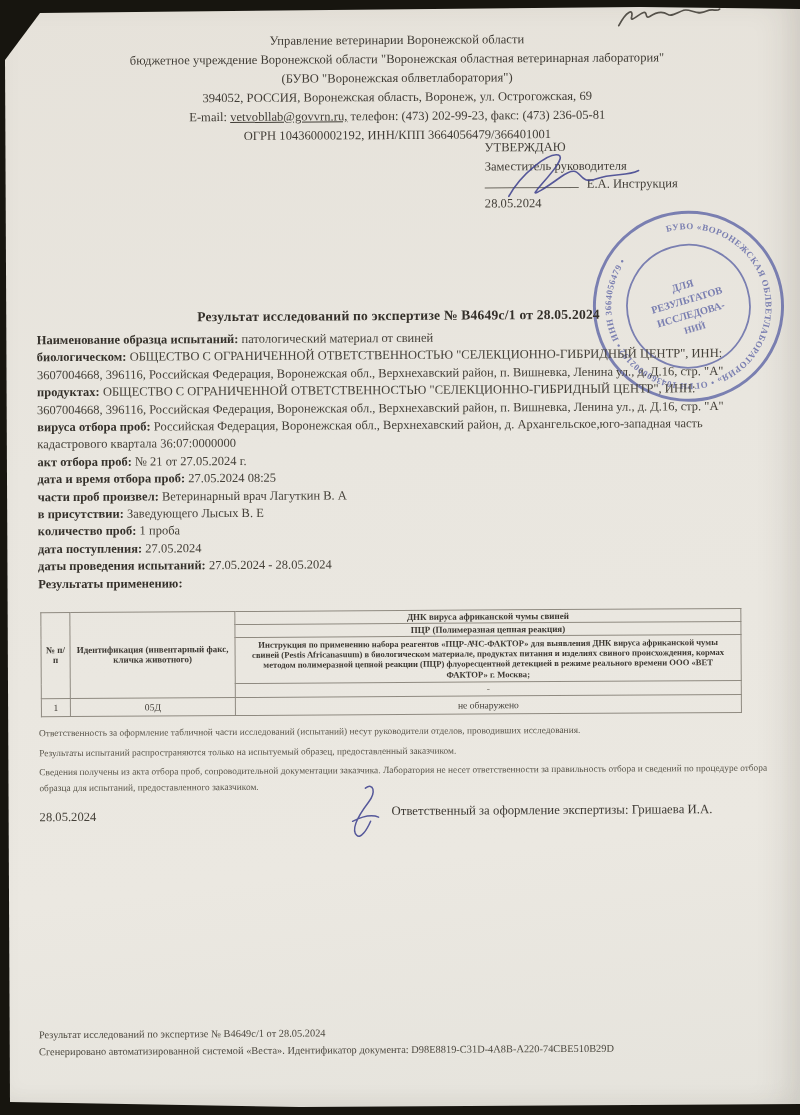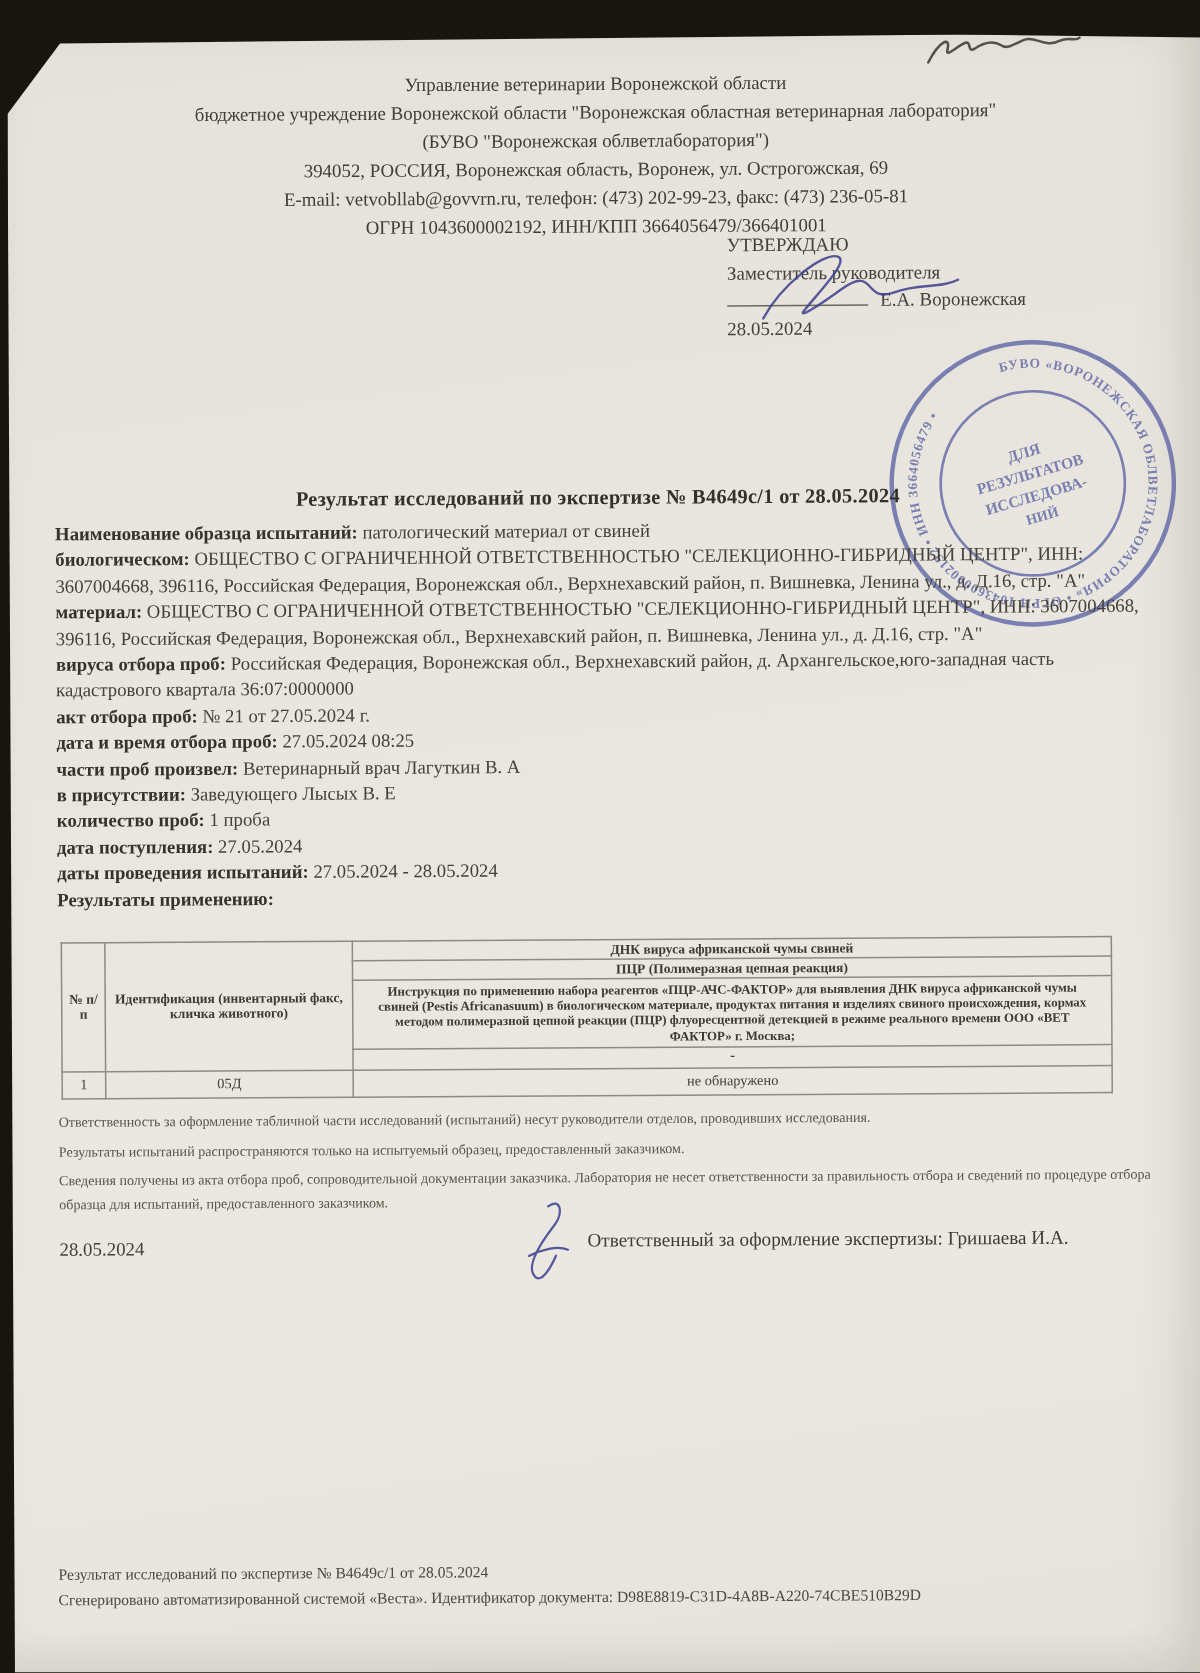--- a/index.html
+++ b/index.html
@@ -6,31 +6,30 @@
   body{
     width:800px;height:1115px;position:relative;overflow:hidden;
     background:#17150f;
     font-family:"Liberation Serif","DejaVu Serif",serif;
   }
   .paper{
     position:absolute;inset:0;
     background:linear-gradient(173deg,#e6e2da 0%,#e9e6df 40%,#ebe8e1 75%,#e5e3dc 100%);
     clip-path:polygon(40px 13px,640px 7px,800px 9px,800px 1104px,300px 1107px,10px 1102px,5px 60px);
     box-shadow:inset -16px 0 30px rgba(70,60,45,.10), inset 0 -12px 24px rgba(70,60,45,.06);
-    margin-top:16px;
   }
   .content{
     position:absolute;inset:0;
     transform:rotate(-0.35deg);
     color:#454139;
   }
   .hdrblock{position:absolute;top:31px;left:0;width:100%;text-align:center;
     font-size:12.6px;line-height:19px;color:#413d36;}
   .hdrblock p{margin:0;}
-  .email-underline{}
+  .email-underline{text-decoration:underline;}
   .approval{position:absolute;left:487px;top:139px;width:300px;font-size:12.6px;line-height:18.5px;color:#44403a;}
   .approval p{margin:0;}
   .sigline{display:inline-block;width:94px;border-bottom:1px solid #6b675f;height:12px;margin-right:8px;}
   .appr-sig{position:absolute;left:14px;top:8px;pointer-events:none;}
   .stamp{position:absolute;left:591px;top:209px;width:198px;height:198px;
     opacity:.78;mix-blend-mode:multiply;transform:rotate(-16deg);}
   .doc-title{position:absolute;top:308px;left:0;width:100%;text-align:center;
     font-weight:bold;font-size:13.6px;color:#34302a;letter-spacing:.2px;}
   .details{position:absolute;left:38px;top:330px;width:726px;font-size:12.5px;line-height:17.4px;}
   .details p{margin:0;}
@@ -73,21 +72,21 @@
         <span>E-mail:</span>
         <span class="email-underline">vetvobllab@govvrn.ru,</span>
         <span>телефон: (473) 202-99-23, факс: (473) 236-05-81</span>
       </p>
       <p>ОГРН 1043600002192, ИНН/КПП 3664056479/366401001</p>
     </div>
 
     <div class="approval">
       <p>УТВЕРЖДАЮ</p>
       <p>Заместитель руководителя</p>
-      <p><span class="sigline"></span><span>Е.А. Воронежская</span></p>
+      <p><span class="sigline"></span><span>Е.А. Инструкция</span></p>
       <p>28.05.2024</p>
       <svg class="appr-sig" width="150" height="58" viewBox="0 0 150 58">
         <path d="M10 50 C22 28 50 6 60 9 C68 12 46 34 38 44 C31 52 48 41 62 31 C86 14 76 41 98 33 C114 27 128 31 140 25" fill="none" stroke-width="1.6" stroke-linecap="round" opacity=".85" stroke="#3b3e8d"></path>
       </svg>
     </div>
 
     <div class="stamp">
       <svg width="198" height="198" viewBox="0 0 200 200">
         <circle cx="100" cy="100" r="95" fill="none" stroke-width="3" stroke="#5b62a4"></circle>
         <circle cx="100" cy="100" r="62" fill="none" stroke-width="1.8" stroke="#5b62a4"></circle>
@@ -104,21 +103,21 @@
           <text x="100" y="126" font-size="9.5">НИЙ</text>
         </g>
       </svg>
     </div>
 
     <div class="doc-title">Результат исследований по экспертизе № В4649с/1 от 28.05.2024</div>
 
     <div class="details">
       <p><b>Наименование образца испытаний:</b> <span>патологический материал от свиней</span></p>
       <p><b>биологическом:</b> <span>ОБЩЕСТВО С ОГРАНИЧЕННОЙ ОТВЕТСТВЕННОСТЬЮ "СЕЛЕКЦИОННО-ГИБРИДНЫЙ ЦЕНТР", ИНН: 3607004668, 396116, Российская Федерация, Воронежская обл., Верхнехавский район, п. Вишневка, Ленина ул., д. Д.16, стр. "А"</span></p>
-      <p><b>материал:</b> <span>ОБЩЕСТВО С ОГРАНИЧЕННОЙ ОТВЕТСТВЕННОСТЬЮ "СЕЛЕКЦИОННО-ГИБРИДНЫЙ ЦЕНТР", ИНН: 3607004668, 396116, Российская Федерация, Воронежская обл., Верхнехавский район, п. Вишневка, Ленина ул., д. Д.16, стр. "А"</span></p>
+      <p><b>продуктах:</b> <span>ОБЩЕСТВО С ОГРАНИЧЕННОЙ ОТВЕТСТВЕННОСТЬЮ "СЕЛЕКЦИОННО-ГИБРИДНЫЙ ЦЕНТР", ИНН: 3607004668, 396116, Российская Федерация, Воронежская обл., Верхнехавский район, п. Вишневка, Ленина ул., д. Д.16, стр. "А"</span></p>
       <p><b>вируса отбора проб:</b> <span>Российская Федерация, Воронежская обл., Верхнехавский район, д. Архангельское,юго-западная часть кадастрового квартала 36:07:0000000</span></p>
       <p><b>акт отбора проб:</b> <span>№ 21 от 27.05.2024 г.</span></p>
       <p><b>дата и время отбора проб:</b> <span>27.05.2024 08:25</span></p>
       <p><b>части проб произвел:</b> <span>Ветеринарный врач Лагуткин В. А</span></p>
       <p><b>в присутствии:</b> <span>Заведующего Лысых В. Е</span></p>
       <p><b>количество проб:</b> <span>1 проба</span></p>
       <p><b>дата поступления:</b> <span>27.05.2024</span></p>
       <p><b>даты проведения испытаний:</b> <span>27.05.2024 - 28.05.2024</span></p>
       <p><b>Результаты применению:</b></p>
     </div>

